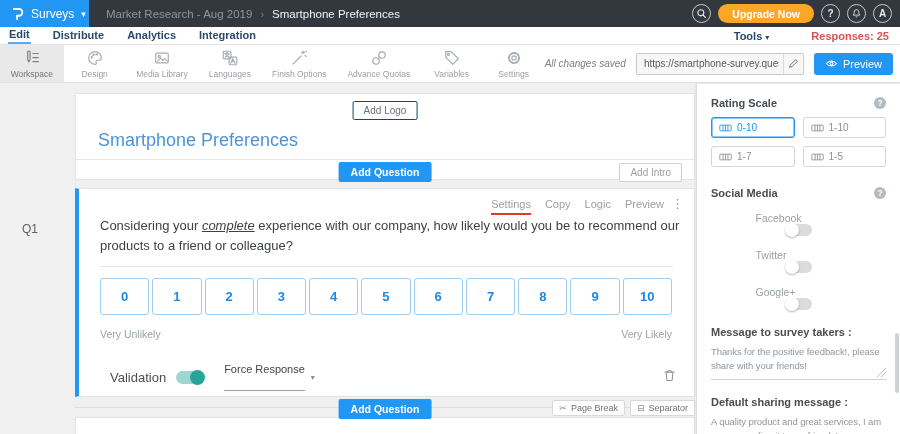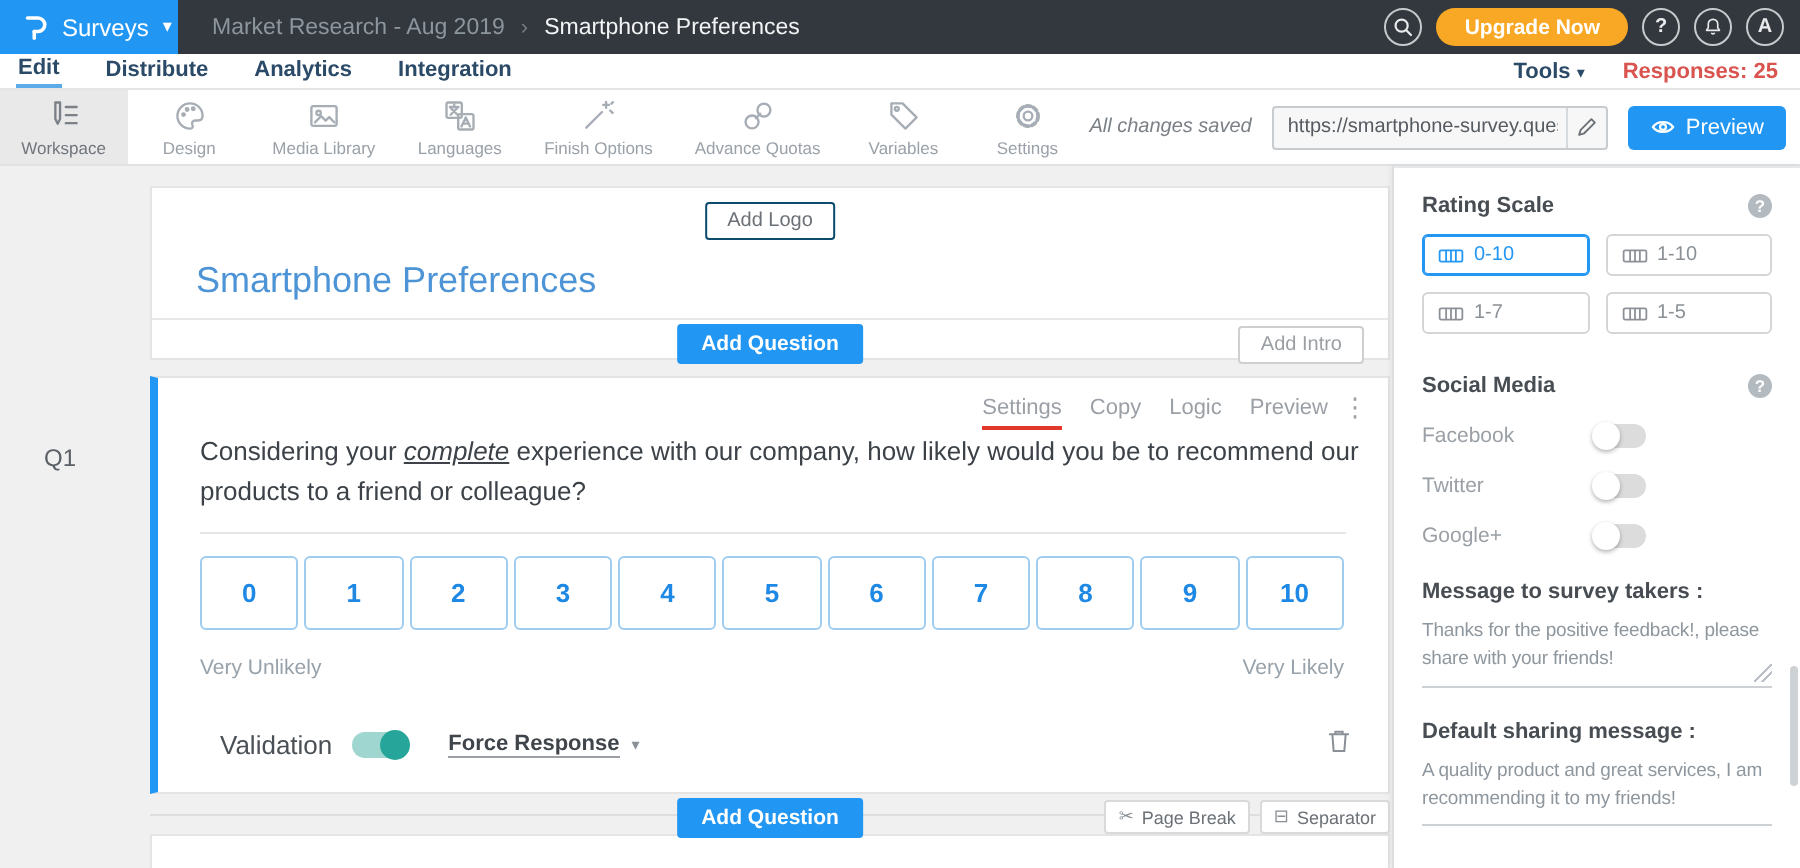--- a/index.html
+++ b/index.html
@@ -20,21 +20,21 @@
   .circle-btn { width:19px; height:19px; border-radius:50%; border:1.4px solid #c6cacd; background:transparent; color:#e8eaec; display:flex; align-items:center; justify-content:center; font-size:10px; font-weight:bold; cursor:pointer; font-family:inherit; }
   .upgrade { height:19px; border:none; border-radius:10px; background:#f9a825; color:#fff; font-size:10.5px; font-weight:bold; padding:0 14px; cursor:pointer; font-family:inherit; }
 
   
   .menubar { position:absolute; top:27px; left:0; right:0; height:18px; background:#fff; border-bottom:1px solid #e3e5e7; display:flex; align-items:center; padding:0 8px; }
   .menu-item { font-size:11px; font-weight:bold; color:#2b4a68; margin-right:21px; cursor:pointer; padding:1px 1px 2px; }
   .menu-item.active { border-bottom:2px solid #5aabe8; }
   .menubar-right { margin-left:auto; display:flex; align-items:center; gap:19px; padding-right:3px; }
   .tools { font-size:11px; font-weight:bold; color:#2b4a68; cursor:pointer; }
   .tools .caret { font-size:8px; color:#2b4a68; }
-  .responses { font-size:11px; font-weight:bold; color:#d9534f; cursor:pointer; }
+  .responses { font-size:11px; font-weight:bold; color:#d9534f; cursor:pointer;margin-left:23px; }
 
   
   .toolbar { position:absolute; top:45px; left:0; right:0; height:38px; background:#fff; border-bottom:1px solid #dfe1e3; box-shadow:0 1px 2px rgba(0,0,0,.04); display:flex; align-items:stretch; }
   .tool-item { display:flex; flex-direction:column; align-items:center; justify-content:center; gap:2px; padding:0 11px; min-width:62px; background:transparent; border:none; cursor:pointer; color:#a6adb4; font-family:inherit; }
   .tool-item.active { background:#e9e9e9; color:#7b8187; }
   .tool-item .tlabel { font-size:8.5px; color:#9aa1a8; white-space:nowrap; }
   .tool-item.active .tlabel { color:#70767c; }
   .ticon { width:18px; height:18px; stroke:currentColor; fill:none; stroke-width:1.3; stroke-linecap:round; stroke-linejoin:round; }
   .toolbar-right { margin-left:auto; display:flex; align-items:center; gap:10px; padding-right:7px; }
   .saved { font-size:10px; font-style:italic; color:#7a8086; white-space:nowrap; }
@@ -64,21 +64,21 @@
   .qtext .u { font-style:italic; text-decoration:underline; }
   .qrule { position:absolute; left:21px; right:21px; top:77px; border-top:1px solid #e4e6e8; }
   .scale-row { position:absolute; left:21px; right:22px; top:89px; display:flex; gap:3px; }
   .scale-box { flex:1; height:37px; border:1px solid #9ecdf0; border-radius:3px; background:#fff; color:#1e88e5; font-size:13px; font-weight:600; display:flex; align-items:center; justify-content:center; cursor:pointer; }
   .anchors { position:absolute; left:21px; right:22px; top:139px; display:flex; justify-content:space-between; font-size:10.5px; color:#98a2aa; }
   .validation-row { position:absolute; left:31px; right:16px; top:174px; display:flex; align-items:center; }
   .validation-label { font-size:13px; color:#4a5055; margin-right:10px; }
   .toggle-on { width:28px; height:13px; border-radius:7px; background:#9fd6d0; position:relative; cursor:pointer; flex:none; }
   .toggle-on::after { content:""; position:absolute; right:-1px; top:-1px; width:15px; height:15px; border-radius:50%; background:#26a69a; }
   .force-response { margin-left:20px; display:flex; align-items:center; gap:6px; cursor:pointer; }
-  .force-response .fr-text { font-size:11px; color:#3f454a; border-bottom:1px solid #9aa0a6; padding-bottom:0;font-weight:bold; }
+  .force-response .fr-text { font-size:11px; color:#3f454a; border-bottom:1px solid #9aa0a6; padding-bottom:15px; }
   .force-response .caret { font-size:8px; color:#8a9096; }
   .trash-btn { margin-left:auto; border:none; background:transparent; color:#8a9096; cursor:pointer; width:18px; height:18px; padding:0; }
   .trash-btn svg { width:15px; height:15px; stroke:currentColor; fill:none; stroke-width:1.2; stroke-linecap:round; }
 
   .addq-row { position:absolute; left:75px; width:620px; top:316px; height:18px; }
   .addq-row::before { content:""; position:absolute; left:0; right:0; top:8px; border-top:1px solid #dedede; }
   .addq-row .add-question-btn { top:0; }
   .frag-btns { position:absolute; right:0; top:1px; display:flex; gap:5px; z-index:2; }
   .frag-btn { display:flex; align-items:center; gap:4px; background:#fff; border:1px solid #d9d9d9; border-radius:2px; color:#6b7177; font-size:9px; padding:2px 6px; cursor:pointer; font-family:inherit; }
   .frag-btn .fi { font-size:9px; color:#8a9096; }
@@ -91,21 +91,21 @@
   .panel-title { font-size:13px; color:#5a6168; font-weight:500; }
   .panel-close { border:none; background:transparent; color:#4a5056; font-size:17px; font-weight:bold; line-height:1; cursor:pointer; padding:0; }
   .panel-rule { border:none; border-top:1px solid #e6e8ea; margin:0 -14px; }
   .sec-head { display:flex; align-items:center; justify-content:space-between; margin-top:13px; }
   .sec-label { font-size:11px; font-weight:bold; color:#474d52; }
   .help { width:12px; height:12px; border-radius:50%; background:#b3bac0; color:#fff; font-size:8.5px; font-weight:bold; display:flex; align-items:center; justify-content:center; cursor:pointer; flex:none; }
   .opt-grid { display:grid; grid-template-columns:1fr 1fr; gap:8px; margin-top:8px; }
   .opt { display:flex; align-items:center; gap:5px; height:21px; border:1px solid #d5d5d5; border-radius:3px; background:#fff; padding:0 7px; font-size:10px; color:#8b9197; cursor:pointer; font-family:inherit; }
   .opt.selected { border-color:#2196f3; color:#2196f3; box-shadow:0 0 0 .5px #2196f3 inset; }
   .opt svg { width:13px; height:10px; stroke:currentColor; fill:none; stroke-width:1.1; }
-  .social-row { display:flex; align-items:center; margin-top:13px; }
+  .social-row { display:flex; align-items:center; margin-top:13px;flex-direction:column; }
   .social-name { font-size:10.5px; color:#9aa0a6; width:86px; flex:none; }
   .toggle-off { width:26px; height:12px; border-radius:6px; background:#dcdcdc; position:relative; cursor:pointer; flex:none; }
   .toggle-off::after { content:""; position:absolute; left:-1px; top:-1px; width:14px; height:14px; border-radius:50%; background:#fff; box-shadow:0 1px 2px rgba(0,0,0,.3); }
   .msg-label { font-size:11px; font-weight:bold; color:#474d52; margin-top:16px; }
   .ta { position:relative; margin-top:7px; padding-bottom:5px; border-bottom:1px solid #cdd1d4; font-size:9.5px; line-height:1.5; color:#8f979e; min-height:30px; cursor:text; letter-spacing:-0.1px; }
   .ta .grip { position:absolute; right:0; bottom:2px; width:9px; height:9px; background:linear-gradient(135deg, transparent 46%, #b9bfc4 46%, #b9bfc4 54%, transparent 54%, transparent 68%, #b9bfc4 68%, #b9bfc4 76%, transparent 76%); cursor:nwse-resize; }
   .panel-scrollbar { position:absolute; right:1px; top:250px; width:4px; height:60px; border-radius:2px; background:#cfd2d5; cursor:grab; }
 </style>
 </head>
 <body>

